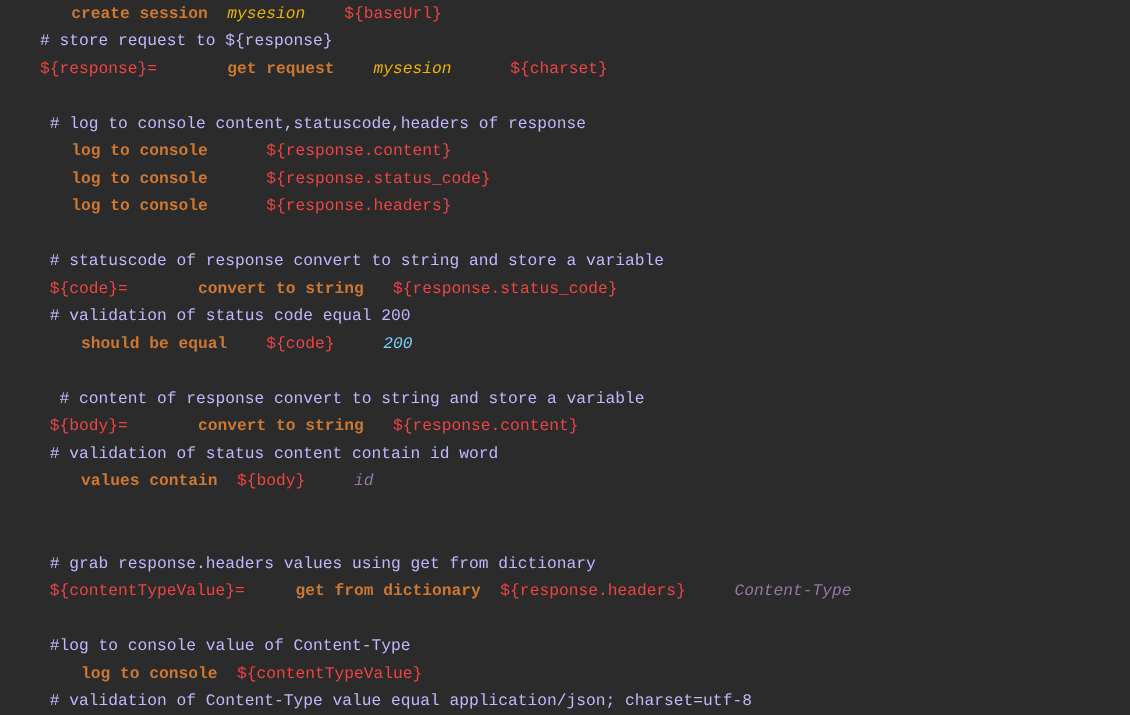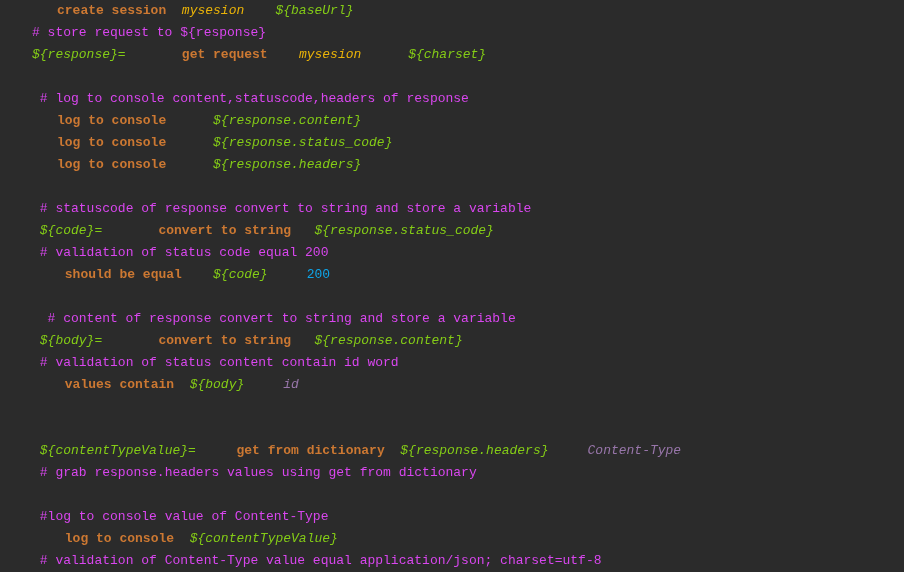--- a/index.html
+++ b/index.html
@@ -10,23 +10,23 @@
       line-height: 22px;
       width: 904px;
       height: 572px;
       overflow: hidden;
       padding: 0 0 0 32px;
       color: #a9b7c6;
     }
     .line { white-space: pre; }
     .kw { color: #cc7832; font-weight: bold; margin-left: 25px; }
     .var { color: #eab308; font-style: italic; }
-    .str { color: #84cc16; font-style: italic; }
-    .comment { color: #d946ef; }
-    .num { color: #0ea5e9; }
+    .str { color: #ef4444; }
+    .comment { color: #c4b5fd; }
+    .num { color: #7dd3fc; font-style: italic; }
     .ident { color: #9876aa; font-style: italic; margin-top: 41px; }
   </style>
 </head>
 <body>
 
 <div id="code">
     <div class="line"><span class="kw">create session</span><span>  </span><span class="var">mysesion</span><span>    </span><span class="str">${baseUrl}</span></div>
     <div class="line"><span class="comment"># store request to ${response}</span></div>
     <div class="line"><span class="str">${response}=</span><span>    </span><span class="kw">get request</span><span>    </span><span class="var">mysesion</span><span>      </span><span class="str">${charset}</span></div>
     <div class="line"><span> </span></div>
@@ -39,19 +39,19 @@
     <div class="line"><span> </span><span class="str">${code}=</span><span>    </span><span class="kw">convert to string</span><span>   </span><span class="str">${response.status_code}</span></div>
     <div class="line"><span> </span><span class="comment"># validation of status code equal 200</span></div>
     <div class="line"><span> </span><span class="kw">should be equal</span><span>    </span><span class="str">${code}</span><span>     </span><span class="num">200</span></div>
     <div class="line"><span> </span></div>
     <div class="line"><span>  </span><span class="comment"># content of response convert to string and store a variable</span></div>
     <div class="line"><span> </span><span class="str">${body}=</span><span>    </span><span class="kw">convert to string</span><span>   </span><span class="str">${response.content}</span></div>
     <div class="line"><span> </span><span class="comment"># validation of status content contain id word</span></div>
     <div class="line"><span> </span><span class="kw">values contain</span><span>  </span><span class="str">${body}</span><span>     </span><span class="ident">id</span></div>
     <div class="line"><span> </span></div>
     <div class="line"><span> </span></div>
+    <div class="line"><span> </span><span class="comment"># grab response.headers values using get from dictionary</span></div>
     <div class="line"><span> </span><span class="str">${contentTypeValue}=</span><span>  </span><span class="kw">get from dictionary</span><span>  </span><span class="str">${response.headers}</span><span>     </span><span class="ident">Content-Type</span></div>
-    <div class="line"><span> </span><span class="comment"># grab response.headers values using get from dictionary</span></div>
     <div class="line"><span> </span></div>
     <div class="line"><span> </span><span class="comment">#log to console value of Content-Type</span></div>
     <div class="line"><span> </span><span class="kw">log to console</span><span>  </span><span class="str">${contentTypeValue}</span></div>
     <div class="line"><span> </span><span class="comment"># validation of Content-Type value equal application/json; charset=utf-8</span></div>
   </div>
 
 </body></html>

